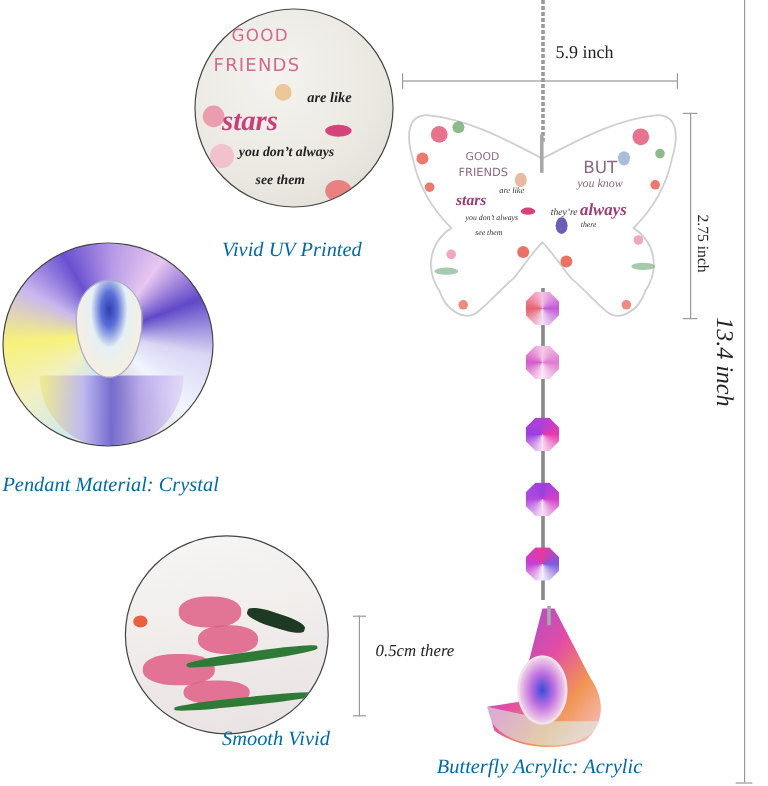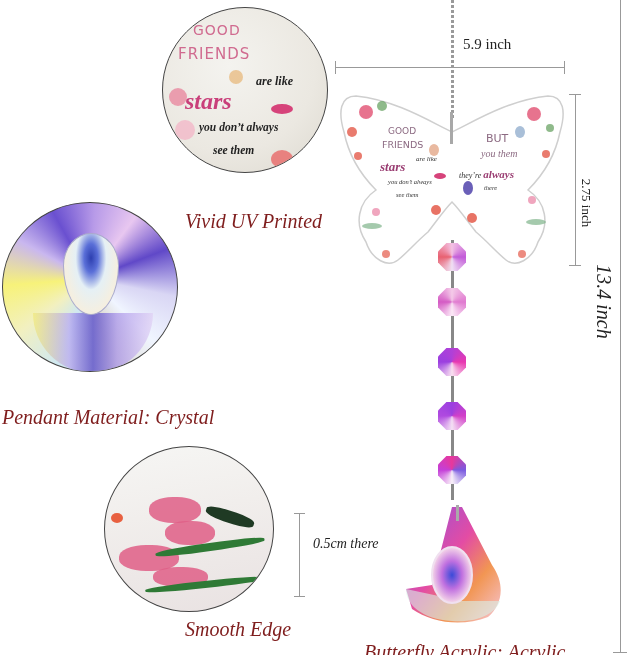--- a/index.html
+++ b/index.html
@@ -28,44 +28,44 @@
   #c-crystal .fan { position: absolute; left: 30px; top: 110px; width: 120px; height: 60px;
     background: linear-gradient(90deg, #f0e97a 0%, #b8a6f0 30%, #4a3cc8 50%, #a690e8 70%, #e0d0f4 100%); opacity: .7; border-radius: 0 0 60px 60px; }
 
   
   #c-edge { left: 104px; top: 446px; width: 170px; height: 166px;
     background: linear-gradient(170deg, #f6f6f4 0%, #f1eeec 40%, #e9e2e2 100%); }
   #c-edge .pink { position: absolute; border-radius: 45%; background: #df5e86; opacity: .85; }
   #c-edge .green { position: absolute; background: #2f7a36; border-radius: 40%; }
 
   
-  .label { position: absolute; font-family: "Liberation Serif", serif; font-style: italic; font-size: 20px; color: #7f1d1d; white-space: nowrap; margin-top: 12px; }
+  .label { position: absolute; font-family: "Liberation Serif", serif; font-style: italic; font-size: 17px; color: #0369a1; white-space: nowrap; }
   .dim { position: absolute; font-family: "Liberation Serif", serif; font-size: 14px; color: #222; white-space: nowrap; }
 
   
   .line { position: absolute; background: #999; }
 
   
   .chain { position: absolute; left: 451px; width: 3px;
     background: repeating-linear-gradient(180deg, #9a9a9a 0 3px, #ffffff 3px 5px); }
   .ring { position: absolute; width: 3px; background: #888; left: 451px; }
 
   
   #butterfly { position: absolute; left: 336px; top: 92px; width: 232px; height: 178px; }
   #butterfly .btxt { position: absolute; white-space: nowrap; }
   .bt-good { left: 52px; top: 34px; font-family: "DejaVu Sans", sans-serif; font-size: 9px; color: #8c6a82; }
   .bt-friends { left: 46px; top: 47px; font-family: "DejaVu Sans", sans-serif; font-size: 9.5px; color: #8c6a82; }
   .bt-arelike { left: 80px; top: 63px; font-size: 7px; font-style: italic; color: #333; }
   .bt-stars { left: 44px; top: 67px; font-size: 13px; font-style: italic; font-weight: bold; color: #9a3d72; }
   .bt-dont { left: 52px; top: 86px; font-size: 6.5px; font-style: italic; color: #333; }
   .bt-see { left: 60px; top: 99px; font-size: 6.5px; font-style: italic; color: #333; }
-  .bt-but { left: 150px; top: 40px; font-family: "DejaVu Sans", sans-serif; font-size: 11px; color: #8c6a82; }
+  .bt-but { left: 150px; top: 40px; font-family: "DejaVu Sans", sans-serif; font-size: 14px; color: #8c6a82; }
   .bt-know { left: 145px; top: 56px; font-size: 10px; font-style: italic; color: #8c6a82; }
   .bt-always { left: 123px; top: 76px; font-size: 8px; font-style: italic; color: #333; }
-  .bt-always b { font-size: 11px; color: #9a3d72; text-align: center; }
+  .bt-always b { font-size: 14px; color: #9a3d72; text-align: center; }
   .bt-there { left: 148px; top: 92px; font-size: 6.5px; font-style: italic; color: #333; }
 
   
   .oct { position: absolute; width: 28px; height: 28px; left: 438px;
     clip-path: polygon(30% 0, 70% 0, 100% 30%, 100% 70%, 70% 100%, 30% 100%, 0 70%, 0 30%); }
   .pendant { position: absolute; left: 402px; top: 505px; width: 104px; height: 118px; }
 </style>
 </head>
 <body>
 
@@ -93,21 +93,21 @@
 <div id="c-edge" class="circle">
   <div class="pink" style="left:44px;top:50px;width:52px;height:26px;"></div>
   <div class="pink" style="left:60px;top:74px;width:50px;height:24px;"></div>
   <div class="pink" style="left:14px;top:98px;width:60px;height:26px;"></div>
   <div class="pink" style="left:48px;top:120px;width:55px;height:20px;"></div>
   <div class="green" style="left:50px;top:96px;width:110px;height:8px;transform:rotate(-8deg);"></div>
   <div class="green" style="left:40px;top:134px;width:120px;height:7px;transform:rotate(-6deg);"></div>
   <div class="green" style="left:100px;top:64px;width:50px;height:12px;background:#1f3a24;transform:rotate(18deg);"></div>
   <div class="blob" style="left:6px;top:66px;width:12px;height:10px;background:#e86040"></div>
 </div>
-<div class="label" style="left:185px;top:606px;">Smooth Edge</div>
+<div class="label" style="left:185px;top:606px;">Smooth Vivid</div>
 
 <div class="line" style="left:299px;top:513px;width:1px;height:84px;"></div>
 <div class="line" style="left:294px;top:513px;width:11px;height:1px;"></div>
 <div class="line" style="left:294px;top:596px;width:11px;height:1px;"></div>
 <div class="dim" style="left:313px;top:536px;font-style:italic;">0.5cm there</div>
 
 <div class="line" style="left:335px;top:67px;width:230px;height:1px;"></div>
 <div class="line" style="left:335px;top:61px;width:1px;height:13px;"></div>
 <div class="line" style="left:564px;top:61px;width:1px;height:13px;"></div>
 <div class="dim" style="left:463px;top:36px;font-size:15px;">5.9 inch</div>
@@ -148,21 +148,21 @@
     <ellipse cx="132" cy="96" rx="5" ry="7" fill="#6a5fb8"></ellipse>
     <rect x="114" y="20" width="3" height="32" fill="#a8a8a8"></rect>
   </svg>
   <span class="btxt bt-good">GOOD</span>
   <span class="btxt bt-friends">FRIENDS</span>
   <span class="btxt bt-stars">stars</span>
   <span class="btxt bt-arelike">are like</span>
   <span class="btxt bt-dont">you don’t always</span>
   <span class="btxt bt-see">see them</span>
   <span class="btxt bt-but">BUT</span>
-  <span class="btxt bt-know">you them</span>
+  <span class="btxt bt-know">you know</span>
   <span class="btxt bt-always"><span>they’re </span><b>always</b></span>
   <span class="btxt bt-there">there</span>
 </div>
 
 <div class="oct" style="top:243px;background:conic-gradient(#f4c2e4,#c25ad8,#f0e0f4,#e86070,#f4c2e4);"></div>
 <div class="oct" style="top:288px;background:conic-gradient(#f4cae8,#e07ad0,#fbe8f6,#d45ac4,#f4cae8);"></div>
 <div class="oct" style="top:348px;background:conic-gradient(#b040d8,#e838b0,#f8e0f0,#9b3fe0,#b040d8);"></div>
 <div class="oct" style="top:402px;background:conic-gradient(#9b3fe0,#d240c8,#f4e0f4,#b04ae0,#9b3fe0);"></div>
 <div class="oct" style="top:456px;background:conic-gradient(#e8389a,#7a5ae0,#f8f0f8,#c43fd8,#e8389a);"></div>
 

